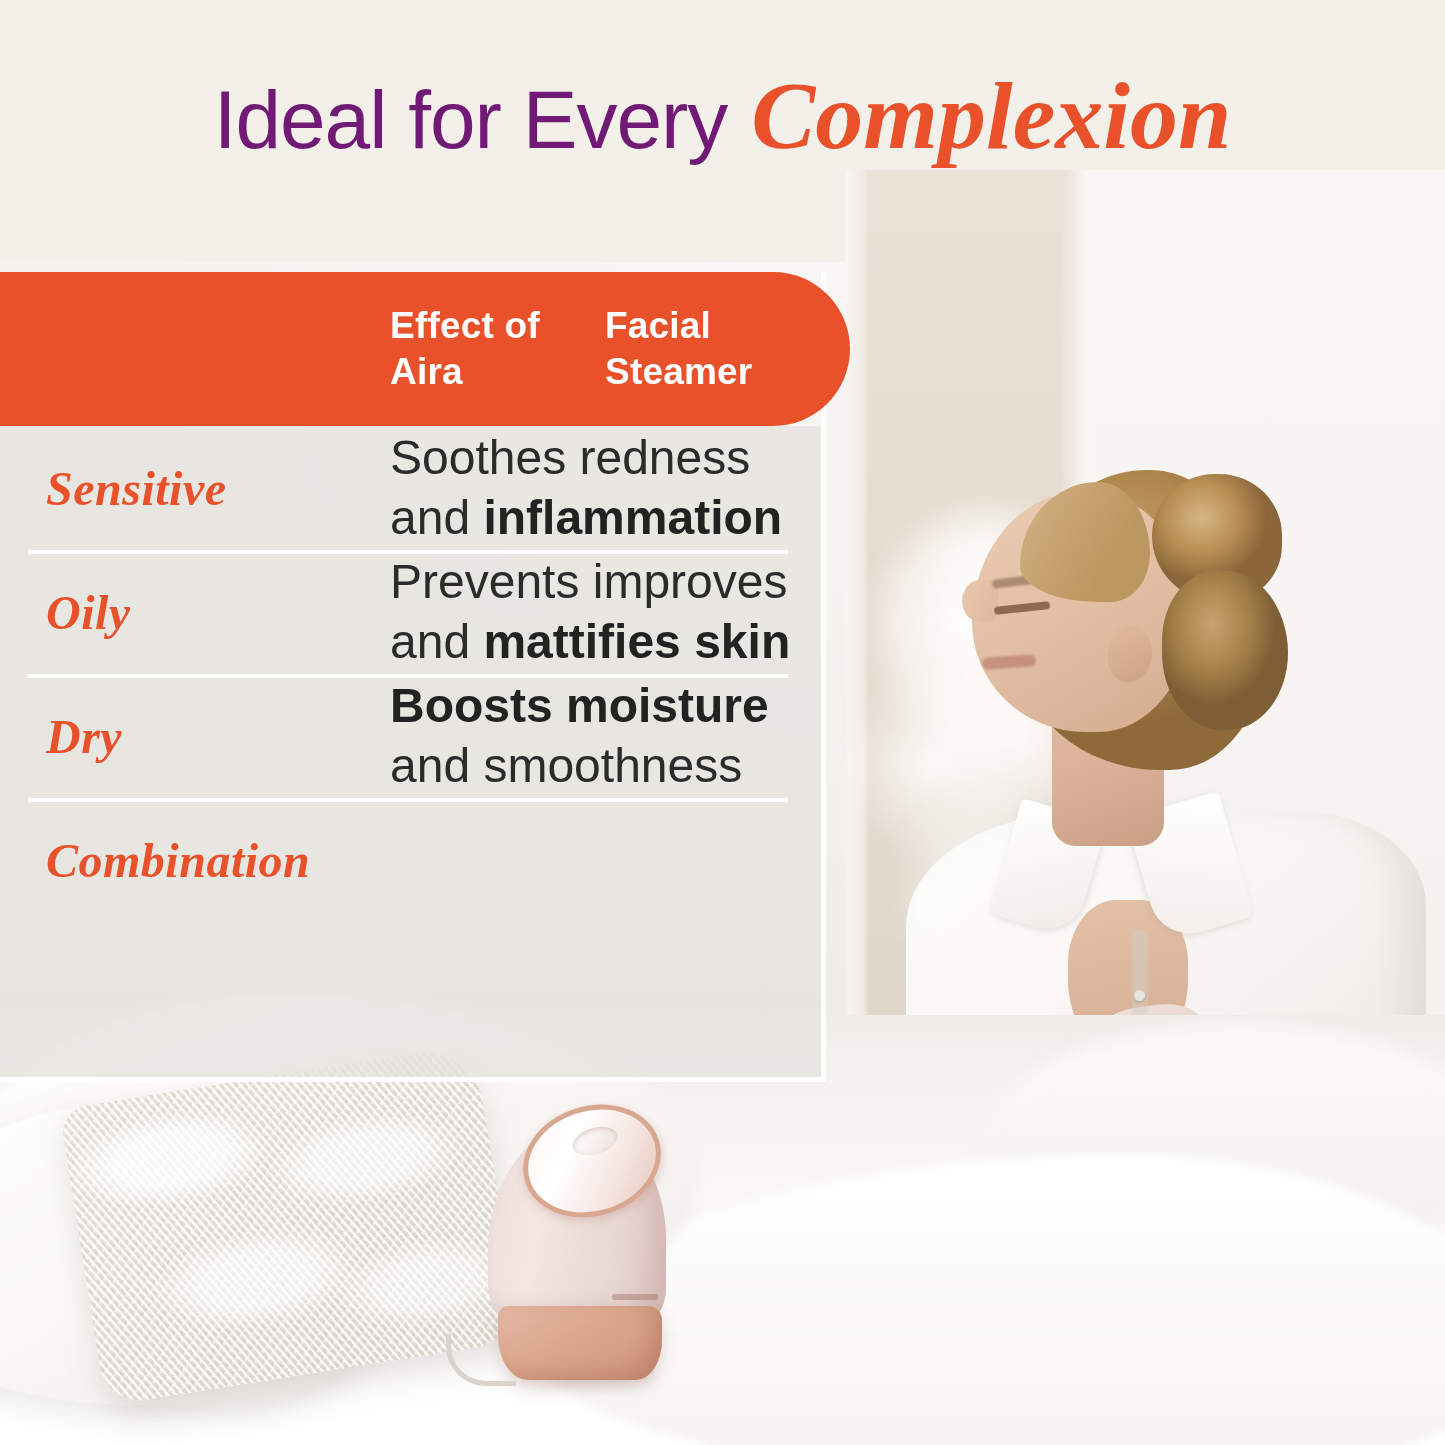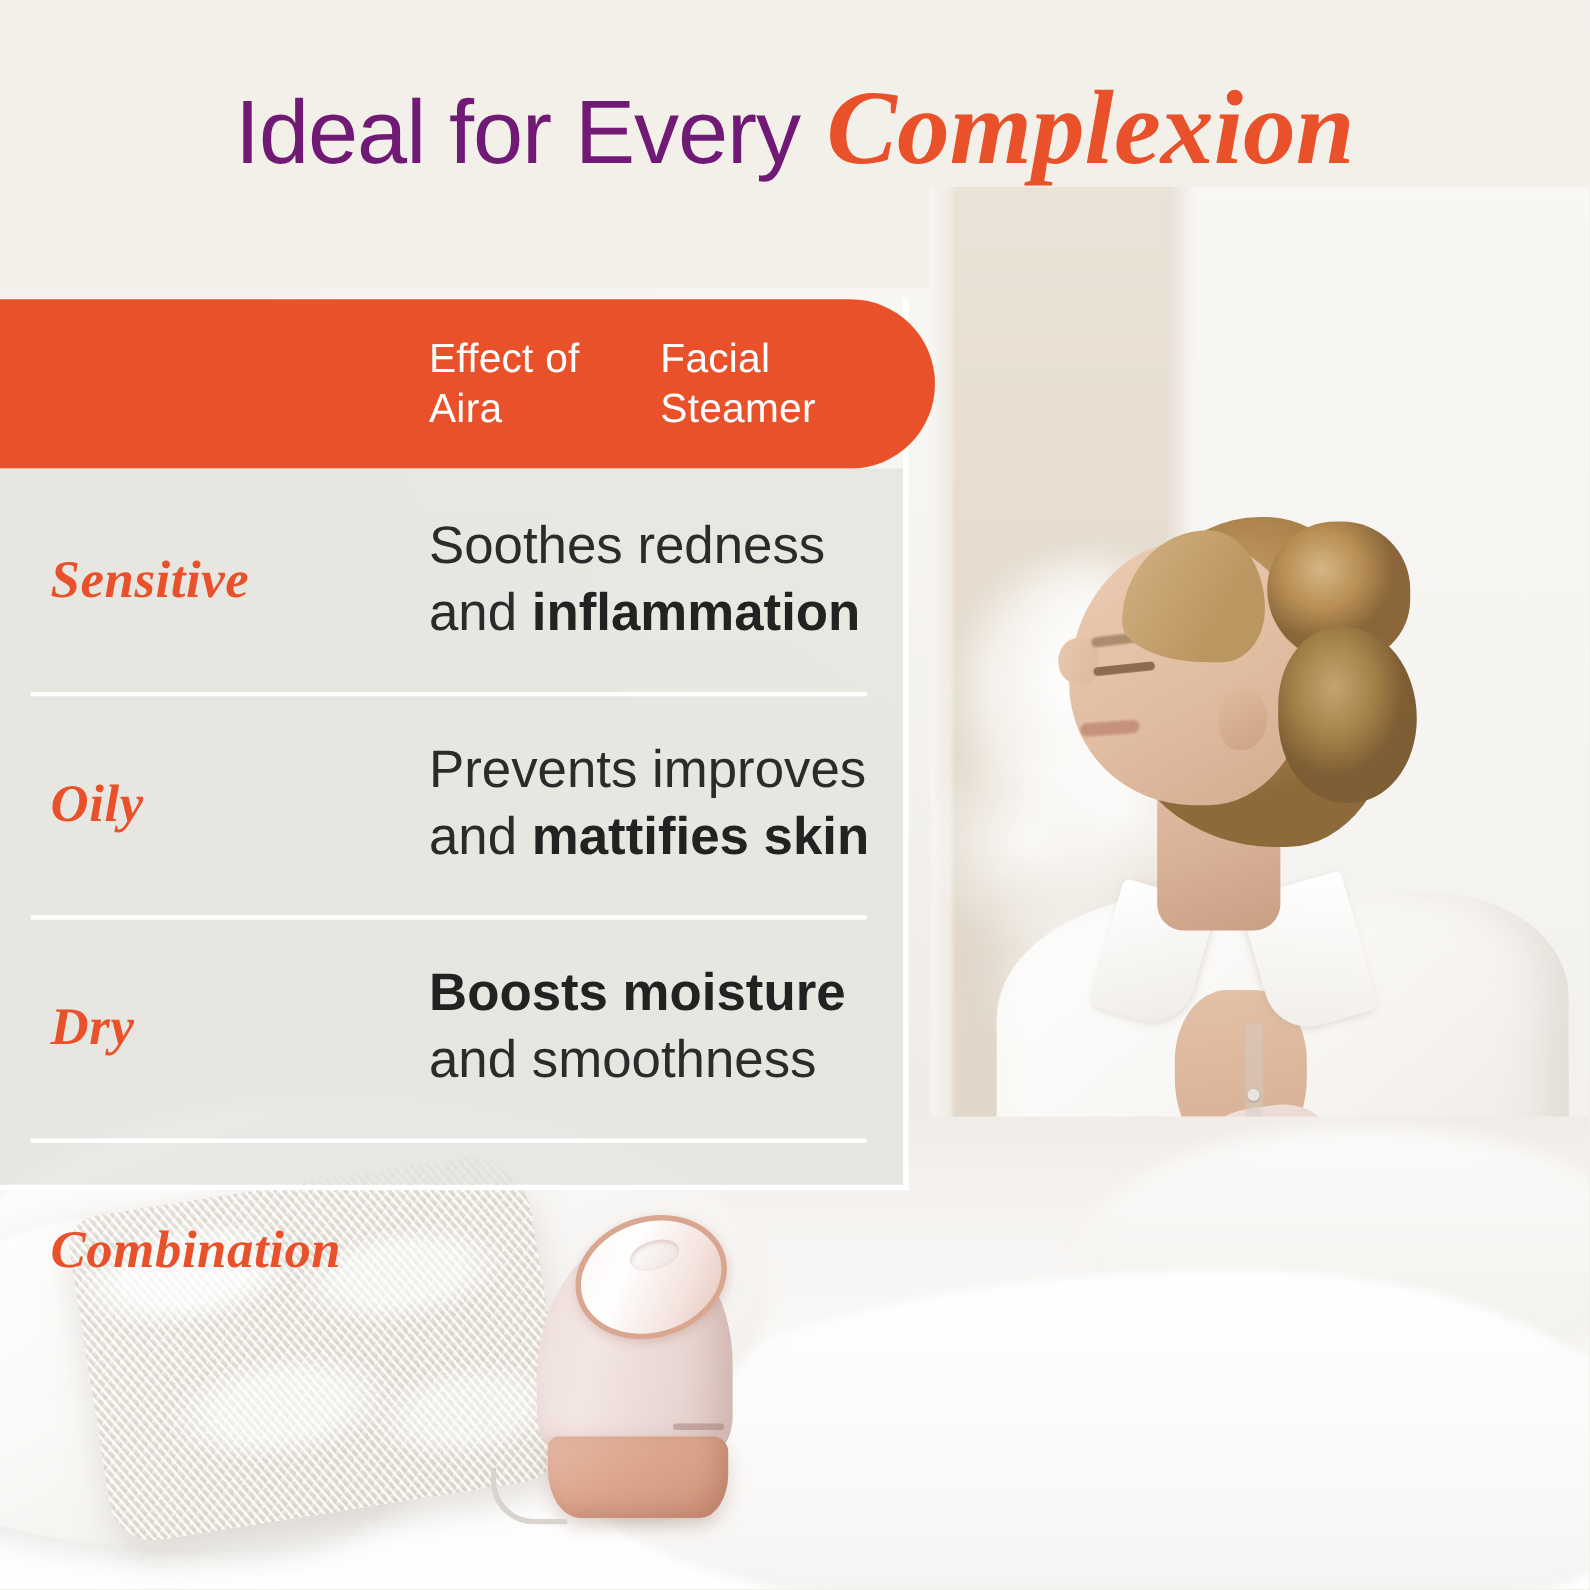--- a/index.html
+++ b/index.html
@@ -330,31 +330,31 @@
   }
   .thead .c1{
     position:absolute; left:52px; top:0; height:154px;
     display:flex; align-items:center;
     color:#FFFFFF; font-weight:700; font-size:37px;
     letter-spacing:.2px;
   }
   .thead .c2{
     position:absolute; left:390px; top:0; height:154px;
     display:flex; align-items:center;
-    color:#FFFFFF; font-weight:400; font-size:37px;
+    color:#FFFFFF; font-weight:700; font-size:37px;
     line-height:1.25; letter-spacing:.2px;
   }
 
   .rows{
     position:absolute; left:0; top:154px; width:821px; height:651px;
     background:rgba(229,227,222,0.80);
   }
   .row{
     position:relative;
-    height:203px;
+    height:124px;
     display:flex; align-items:center;
   }
   .row + .row::before{
     content:""; position:absolute; left:28px; top:0; width:760px; height:4px;
     background:#FFFFFF;
   }
   .row .skin{
     position:absolute; left:46px; width:330px;
     font-family:"Liberation Serif", serif;
     font-style:italic; font-weight:700;

